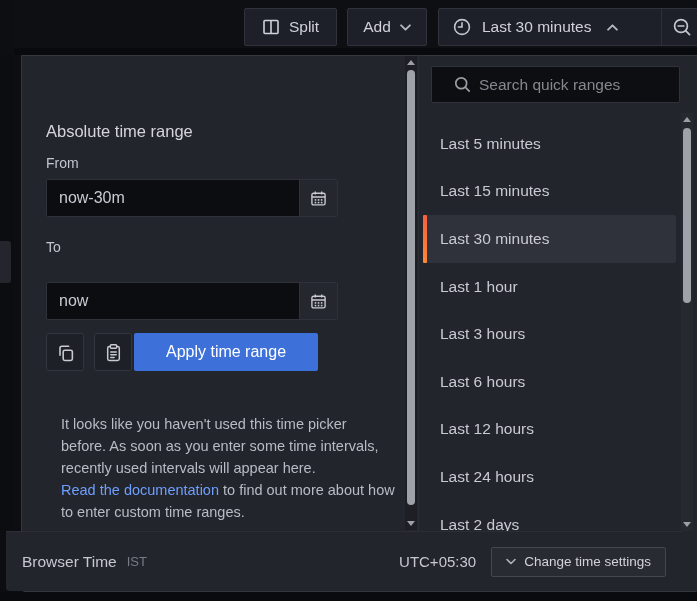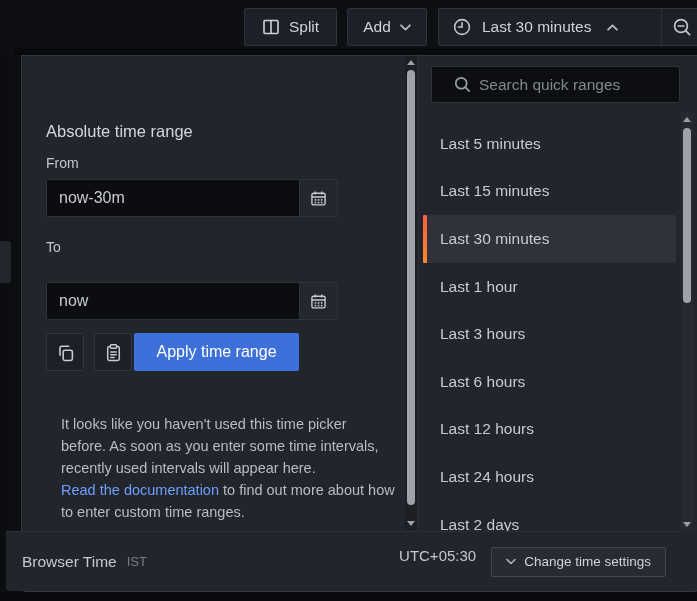--- a/index.html
+++ b/index.html
@@ -44,21 +44,21 @@
   .grp-from { top:123px; } .grp-to { top:207px;margin-top:19px; }
   .input-group input { flex:1; min-width:0; background:#0c0d11; border:none; outline:none;
                        color:#c9cad3; font-size:16px; padding:0 12px;
                        font-family:"Liberation Sans","DejaVu Sans",sans-serif; }
   .cal-btn { width:38px; background:#24272e; border-left:1px solid #2f323a; display:flex;
              align-items:center; justify-content:center; color:#c9cad2; cursor:pointer; }
   .sq-btn { position:absolute; top:277px; width:38px; height:38px; background:#1d2026;
             border:1px solid #32353d; border-radius:2px; display:flex; align-items:center;
             justify-content:center; color:#c9cad2; cursor:pointer; }
   .btn-copy { left:24px; } .btn-paste { left:72px; }
-  .apply-btn { position:absolute; left:112px; top:277px; width:165px; height:38px;
+  .apply-btn { position:absolute; left:112px; top:277px; width:184px; height:38px;
                background:#3d71d9; border:none; border-radius:2px; color:#ffffff;
                font-size:16px; font-weight:500; cursor:pointer;
                font-family:"Liberation Sans","DejaVu Sans",sans-serif; }
   .help { position:absolute; left:39px; top:357px; width:334px; font-size:14.5px;
           line-height:22px; color:#b9bbc5; }
   .help a { color:#6e9fff; text-decoration:none; cursor:pointer; }
 
   
   .sb-track { position:absolute; background:rgba(0,0,0,0.14); }
   .sb-left { left:405px; top:56px; width:12px; height:474px; }
@@ -86,21 +86,21 @@
   .qr-item { position:relative; height:47.6px; display:flex; align-items:center;
              padding-left:17px; color:#c9cad3; font-size:15.5px; cursor:pointer; border-radius:2px; }
   .qr-item.selected { background:#2f323a; }
   .qr-bar { position:absolute; left:0; top:0; bottom:0; width:4px; border-radius:1px; }
 
   
   .footer { position:absolute; left:0; top:476px; width:676px; height:60px;
             border-top:1px solid #2c2e35; display:flex; align-items:center; padding:0 16px; }
   .tz-name { font-size:15.5px; color:#c7c8d1; }
   .tz-abbr { font-size:13px; color:#787c84; margin-left:10px; }
-  .footer-right { margin-left:auto; display:flex; align-items:flex-start; gap:15px; }
+  .footer-right { margin-left:auto; display:flex; align-items:center; gap:15px; }
   .utc { font-size:15px; color:#c7c8d1; }
   .change-btn { height:30px; padding:0 14px; background:#282b31; border:1px solid #45474f;
                 border-radius:2px; display:flex; align-items:center; gap:8px; color:#d2d3da;
                 font-size:13.5px; cursor:pointer;
                 font-family:"Liberation Sans","DejaVu Sans",sans-serif; }
 </style>
 </head>
 <body>
 
 <div class="screen">

